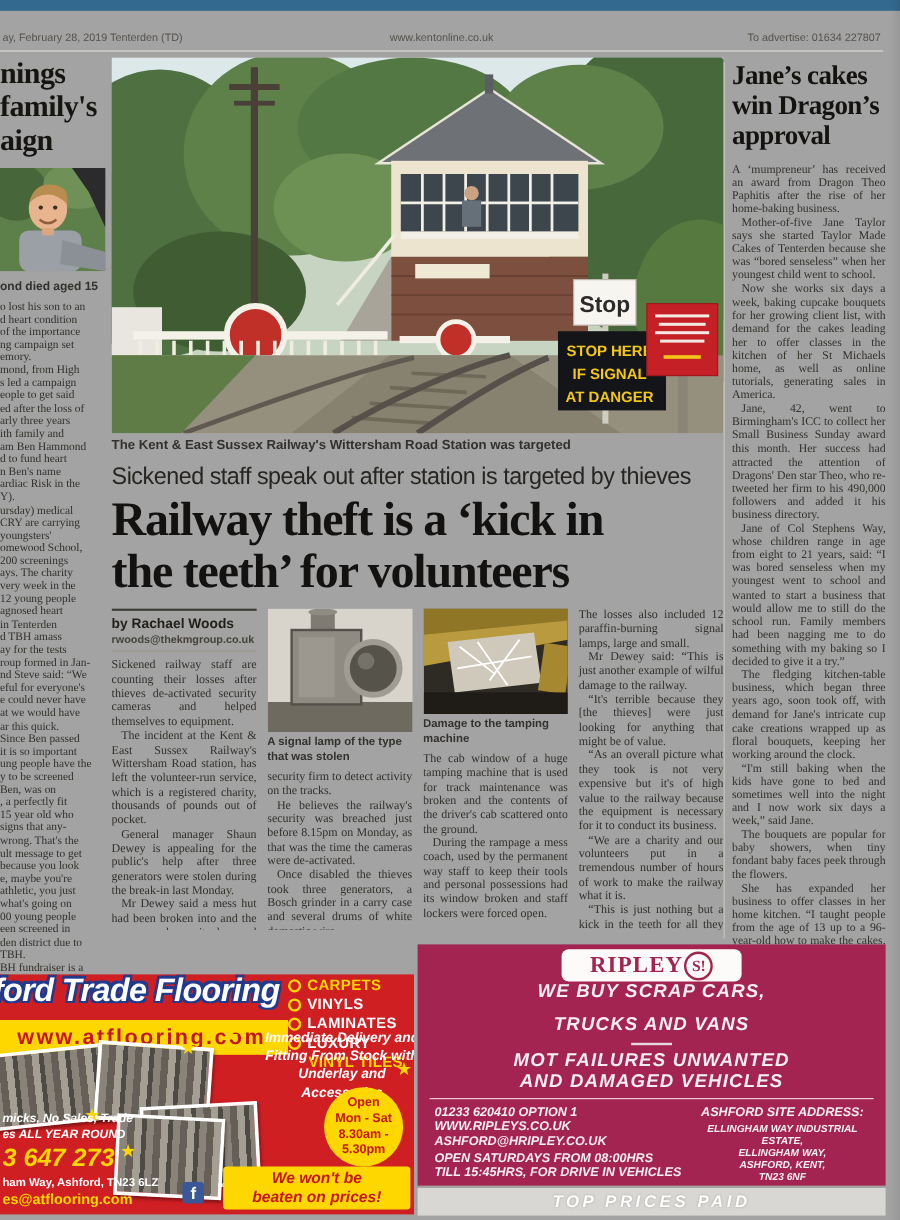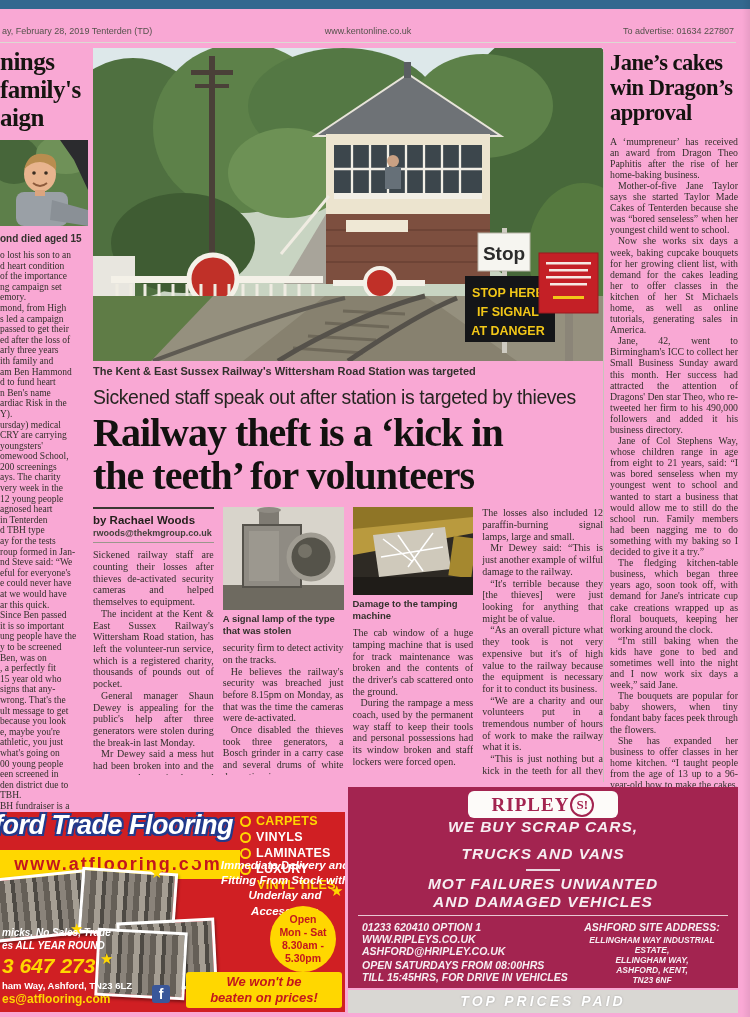--- a/index.html
+++ b/index.html
@@ -1,16 +1,16 @@
 <!DOCTYPE html>
 <html><head>
 <meta charset="utf-8">
 <style>
   html,body{margin:0;padding:0;background:#e9e7e2;}
-  .page{position:relative;width:750px;height:1017px;background:#f9a8d4;overflow:hidden;
+  .page{position:relative;width:750px;height:1017px;background:#a3a3a3;overflow:hidden;
         font-family:"Liberation Serif",serif;color:#2a2a27;}
   
   .topstrip{position:absolute;top:0;left:0;width:100%;height:9px;background:#33688f;}
   .masthead{position:absolute;top:26px;left:0;width:736px;font-family:"Liberation Sans",sans-serif;
             font-size:9px;color:#55524c;}
   .masthead .m-left{position:absolute;left:2px;top:0;}
   .masthead .m-center{position:absolute;left:0;right:0;text-align:center;top:0;}
   .masthead .m-right{position:absolute;right:2px;top:0;}
   .mast-rule{position:absolute;top:42px;left:0;width:736px;height:1px;background:#ddd9d2;}
   .page-edge{position:absolute;top:0;right:0;width:8px;height:100%;
@@ -137,40 +137,40 @@
     </svg>
     <div class="lc-cap">ond died aged 15</div>
     <div class="lc-body">
         <div>o lost his son to an</div>
         <div>d heart condition</div>
         <div>of the importance</div>
         <div>ng campaign set</div>
         <div>emory.</div>
         <div>mond, from High</div>
         <div>s led a campaign</div>
-        <div>passed to get their</div>
+        <div>eople to get said</div>
         <div>ed after the loss of</div>
         <div>arly three years</div>
         <div>ith family and</div>
         <div>am Ben Hammond</div>
         <div>d to fund heart</div>
         <div>n Ben's name</div>
         <div>ardiac Risk in the</div>
         <div>Y).</div>
         <div>ursday) medical</div>
         <div>CRY are carrying</div>
         <div>youngsters'</div>
         <div>omewood School,</div>
         <div>200 screenings</div>
         <div>ays. The charity</div>
         <div>very week in the</div>
         <div>12 young people</div>
         <div>agnosed heart</div>
         <div>in Tenterden</div>
-        <div>d TBH type</div>
+        <div>d TBH amass</div>
         <div>ay for the tests</div>
         <div>roup formed in Jan-</div>
         <div>nd Steve said: “We</div>
         <div>eful for everyone's</div>
         <div>e could never have</div>
         <div>at we would have</div>
         <div>ar this quick.</div>
         <div>Since Ben passed</div>
         <div>it is so important</div>
         <div>ung people have the</div>

